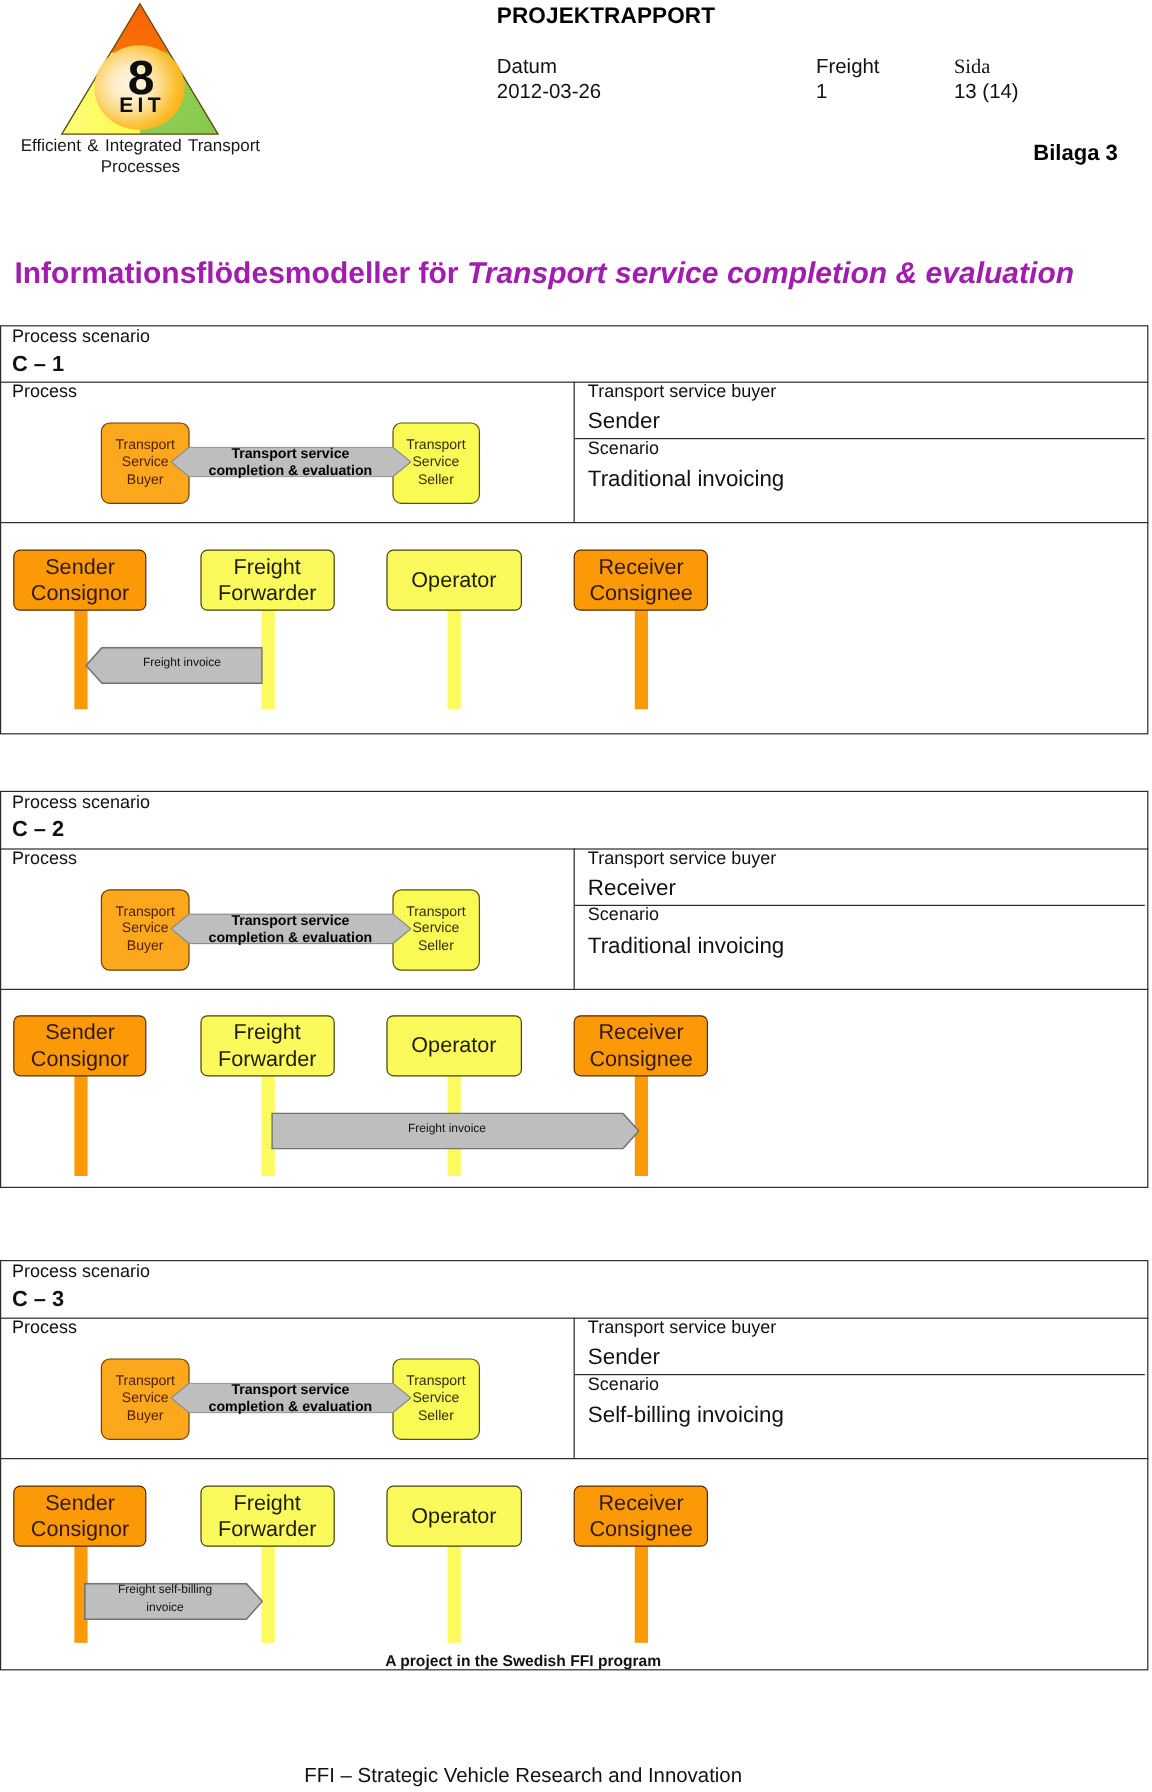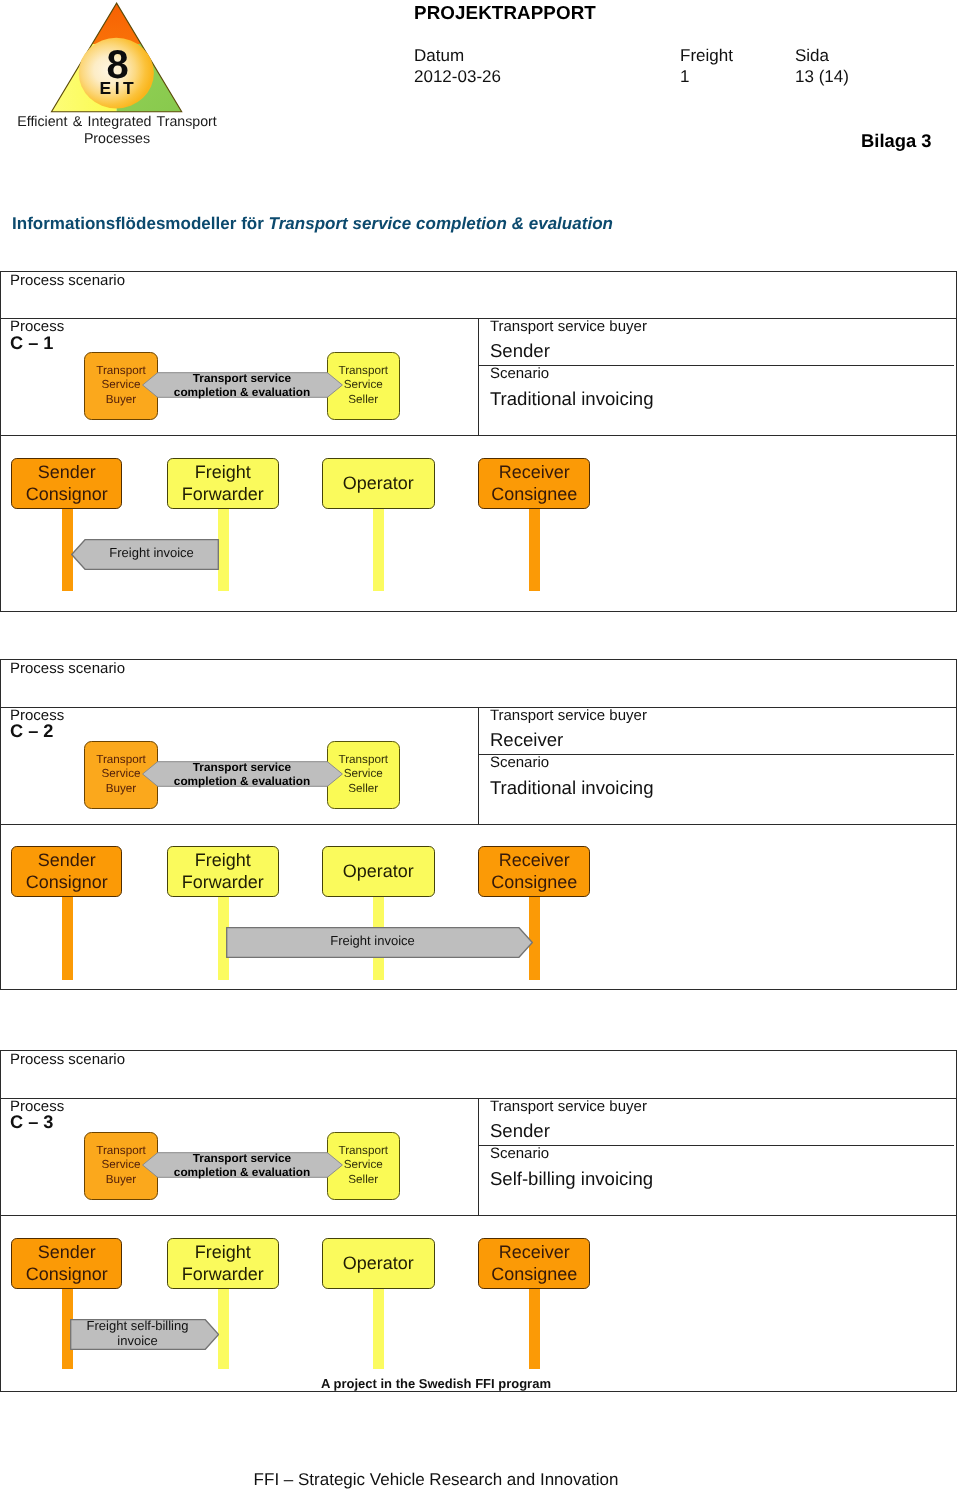--- a/index.html
+++ b/index.html
@@ -5,34 +5,34 @@
   html,body{margin:0;padding:0;}
   body{width:960px;height:1493px;background:#ffffff;font-family:"Liberation Sans",sans-serif;color:#000;position:relative;overflow:hidden;
        -webkit-font-smoothing:antialiased;text-rendering:geometricPrecision;}
   .abs{position:absolute;}
 
   
   #logo-wrap{left:45px;top:0px;width:150px;height:140px;}
   #logo-caption{left:2px;top:114px;width:230px;text-align:center;font-size:14.2px;line-height:16.5px;color:#1a1a1a;word-spacing:1.4px;}
   #doc-title{left:414px;top:1.5px;font-size:18.8px;font-weight:bold;letter-spacing:.1px;}
   .hdr-lbl{font-size:17px;line-height:21px;color:#111;}
-  #bilaga{left:861px;top:130px;font-size:18.4px;font-weight:bold;text-align:right;}
-
-  
-  #sec-title{left:12px;top:213.5px;font-size:17px;font-weight:bold;color:#0c4a6e;letter-spacing:0.02px;}
+  #bilaga{left:861px;top:116px;font-size:18.4px;font-weight:bold;text-align:right;}
+
+  
+  #sec-title{left:12px;top:213.5px;font-size:25px;font-weight:bold;color:#a21caf;letter-spacing:0.02px;}
   #sec-title i{font-style:italic;}
 
   
   .sc-table{left:0.0px;width:956.5px;box-sizing:border-box;}
   .sc-frame{position:absolute;left:0;top:0;width:100%;height:100%;border:1.6px solid #2b2b2b;box-sizing:border-box;pointer-events:none;}
   .row-div{position:absolute;left:0;width:100%;height:0;border-top:1.6px solid #2b2b2b;}
   .col-div{position:absolute;width:0;border-left:1.6px solid #2b2b2b;}
   .cell-lbl{position:absolute;font-size:15px;color:#111;}
   .cell-big{position:absolute;font-size:18.6px;color:#111;}
-  .cell-code{position:absolute;font-size:18.2px;font-weight:bold;color:#111;margin-top:40px;}
+  .cell-code{position:absolute;font-size:18.2px;font-weight:bold;color:#111;}
 
   
   .pbox{position:absolute;box-sizing:border-box;border:1.3px solid #6b5700;border-radius:7.5px;
         text-align:left;display:flex;flex-direction:column;align-items:center;justify-content:center;
         font-size:11.7px;line-height:14.2px;}
   .pbox.orange{background:#fba81c;border-color:#6b4300;color:#54200a;}
   .pbox.yellow{background:#fafa55;border-color:#56540a;color:#32300a;}
   .parrow{position:absolute;}
   .parrow .lab{position:absolute;left:0;right:0;top:50%;transform:translateY(-50%);
         text-align:center;font-size:11.8px;font-weight:bold;line-height:14px;color:#000;}
@@ -41,21 +41,21 @@
   .actor{position:absolute;box-sizing:border-box;border-radius:5.8px;border:1.7px solid #4a3b00;
          display:flex;flex-direction:column;align-items:center;justify-content:center;
          font-size:18px;line-height:21.3px;text-align:center;}
   .actor.orange{background:#fb9a06;border-color:#502d00;color:#34190a;}
   .actor.yellow{background:#fafa5c;border-color:#44420a;color:#1f1d05;}
   .life{position:absolute;}
   .life.orange{background:#fb9a06;}
   .life.yellow{background:#fbfb60;}
   .msg{position:absolute;}
   .msg .txt{position:absolute;top:50%;transform:translateY(-50%);text-align:center;
-            font-size:13px;line-height:15.2px;color:#111;margin-top:-1.3px;}
+            font-size:10px;line-height:15.2px;color:#111;margin-top:-1.3px;}
 
   
   #foot1{left:0;top:1376px;width:872px;text-align:center;font-size:13px;font-weight:bold;color:#111;}
   #foot2{left:0;top:1470px;width:872px;text-align:center;font-size:17px;color:#111;}
 </style>
 </head>
 <body>
 
 <div class="abs" id="logo-wrap">
   <svg width="150" height="120" viewBox="0 0 150 120">
@@ -97,21 +97,21 @@
   </svg>
 </div>
 <div class="abs" id="logo-caption">Efficient &amp; Integrated Transport Processes</div>
 
 <div class="abs" id="doc-title">PROJEKTRAPPORT</div>
 
 <div class="abs hdr-lbl" style="left:414px;top:45px;text-align:right;">Datum</div>
 <div class="abs hdr-lbl" style="left:414px;top:66px;">2012-03-26</div>
 <div class="abs hdr-lbl" style="left:680px;top:45px;">Freight</div>
 <div class="abs hdr-lbl" style="left:680px;top:66px;">1</div>
-<div class="abs hdr-lbl" style="left:795px;top:45px;">Sida</div>
+<div class="abs hdr-lbl" style="left:795px;top:45px;font-family:Liberation Serif, serif;">Sida</div>
 <div class="abs hdr-lbl" style="left:795px;top:66px;">13 (14)</div>
 
 <div class="abs" id="bilaga">Bilaga 3</div>
 
 <div class="abs" id="sec-title"><span>Informationsflödesmodeller för </span><i>Transport service completion &amp; evaluation</i></div>
 
 <div id="scenarios-root">
     <div class="abs sc-table" style="top:271px;height:341px;">
       <div class="sc-frame"></div>
       <div class="row-div" style="top:47.2px;"></div>

